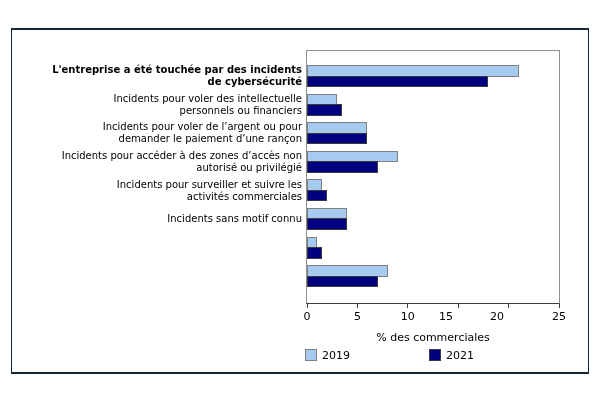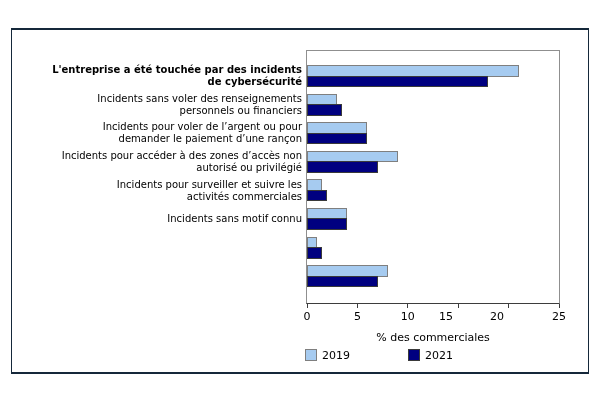--- a/index.html
+++ b/index.html
@@ -40,32 +40,32 @@
   .tick-mark { position:absolute; top:0; width:1px; height:4px; background:#3d3d3d; }
   .tick-label { position:absolute; top:6px; transform:translateX(-50%); font-size:11px; }
 
   .xlabel { position:absolute; left:294px; top:301px; width:254px; text-align:center; font-size:11px; }
 
   
   .legend { position:absolute; left:0; top:319px; width:100%; height:14px; }
   .legend-item { position:absolute; display:flex; align-items:flex-start; font-size:11px; }
   .legend-item .swatch { width:10px; height:10px; box-sizing:content-box; border:1px solid #666; margin-right:5px; }
   .legend-item.pos-0 { left:293px; }
-  .legend-item.pos-1 { left:396px; }
+  .legend-item.pos-1 { left:417px; }
 </style>
 </head>
 <body>
 
 <div class="page">
   <div class="figure">
 
     <div class="labels" id="labels">
         <div class="label-row bold">L'entreprise a été touchée par des incidents
 de cybersécurité</div>
-        <div class="label-row">Incidents sans voler des renseignements
+        <div class="label-row">Incidents pour voler des intellectuelle
 personnels ou financiers</div>
         <div class="label-row">Incidents pour voler de l’argent ou pour
 demander le paiement d’une rançon</div>
         <div class="label-row">Incidents pour accéder à des zones d’accès non
 autorisé ou privilégié</div>
         <div class="label-row">Incidents pour surveiller et suivre les
 activités commerciales</div>
         <div class="label-row">Incidents sans motif connu</div>
       </div>
 

